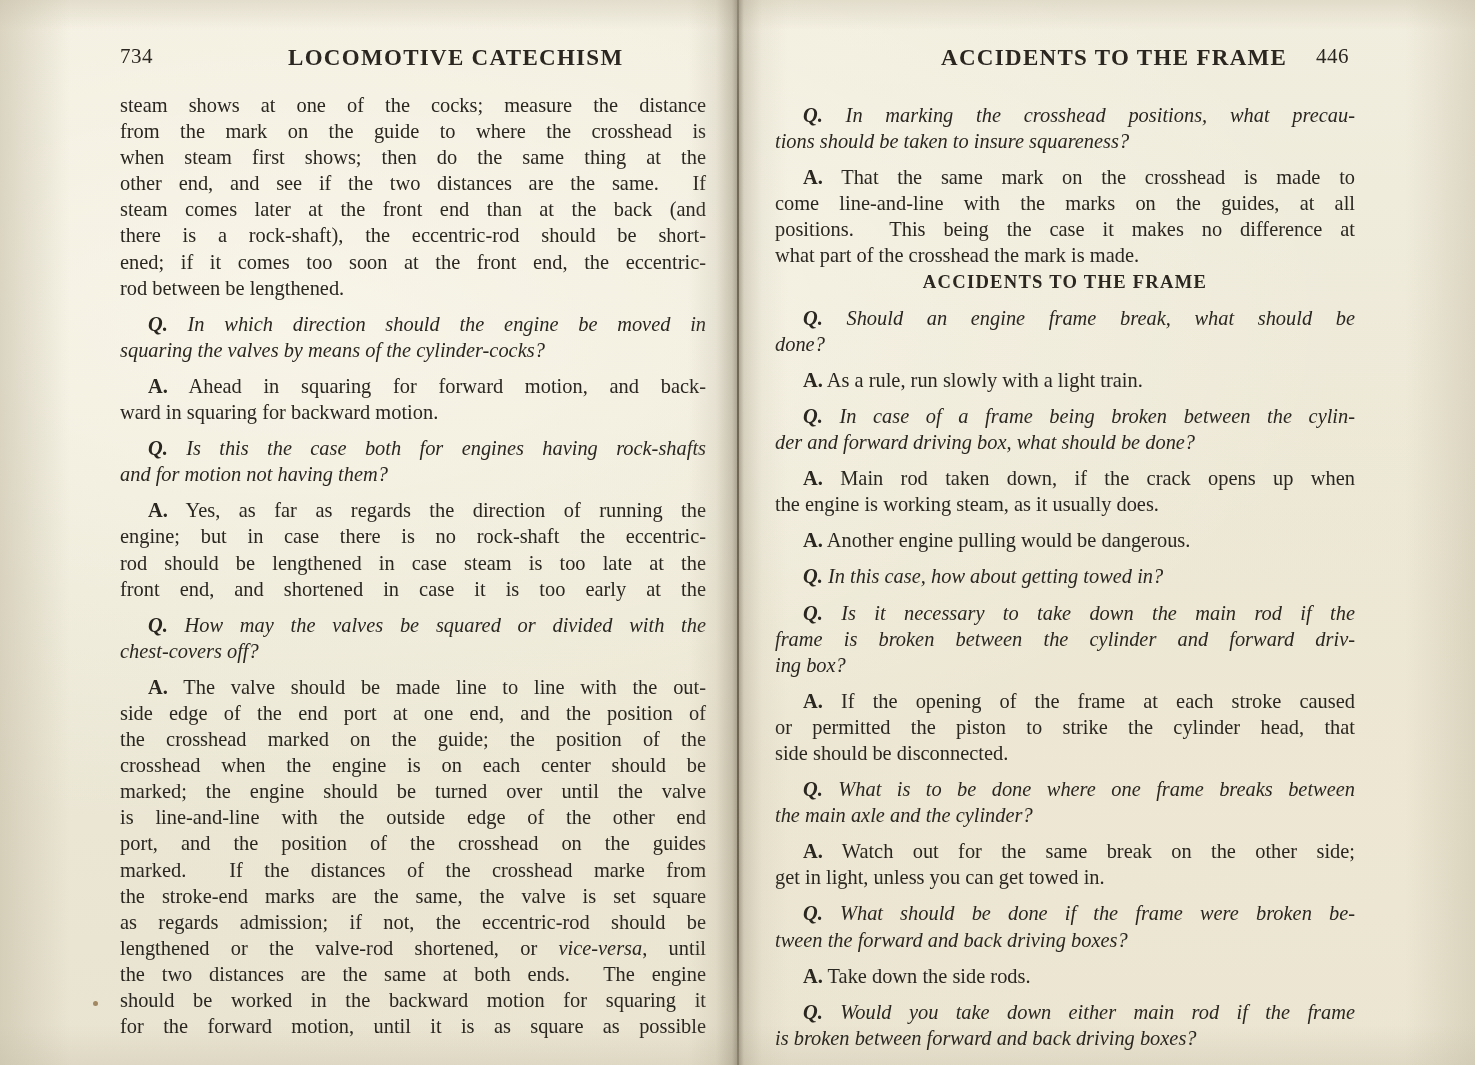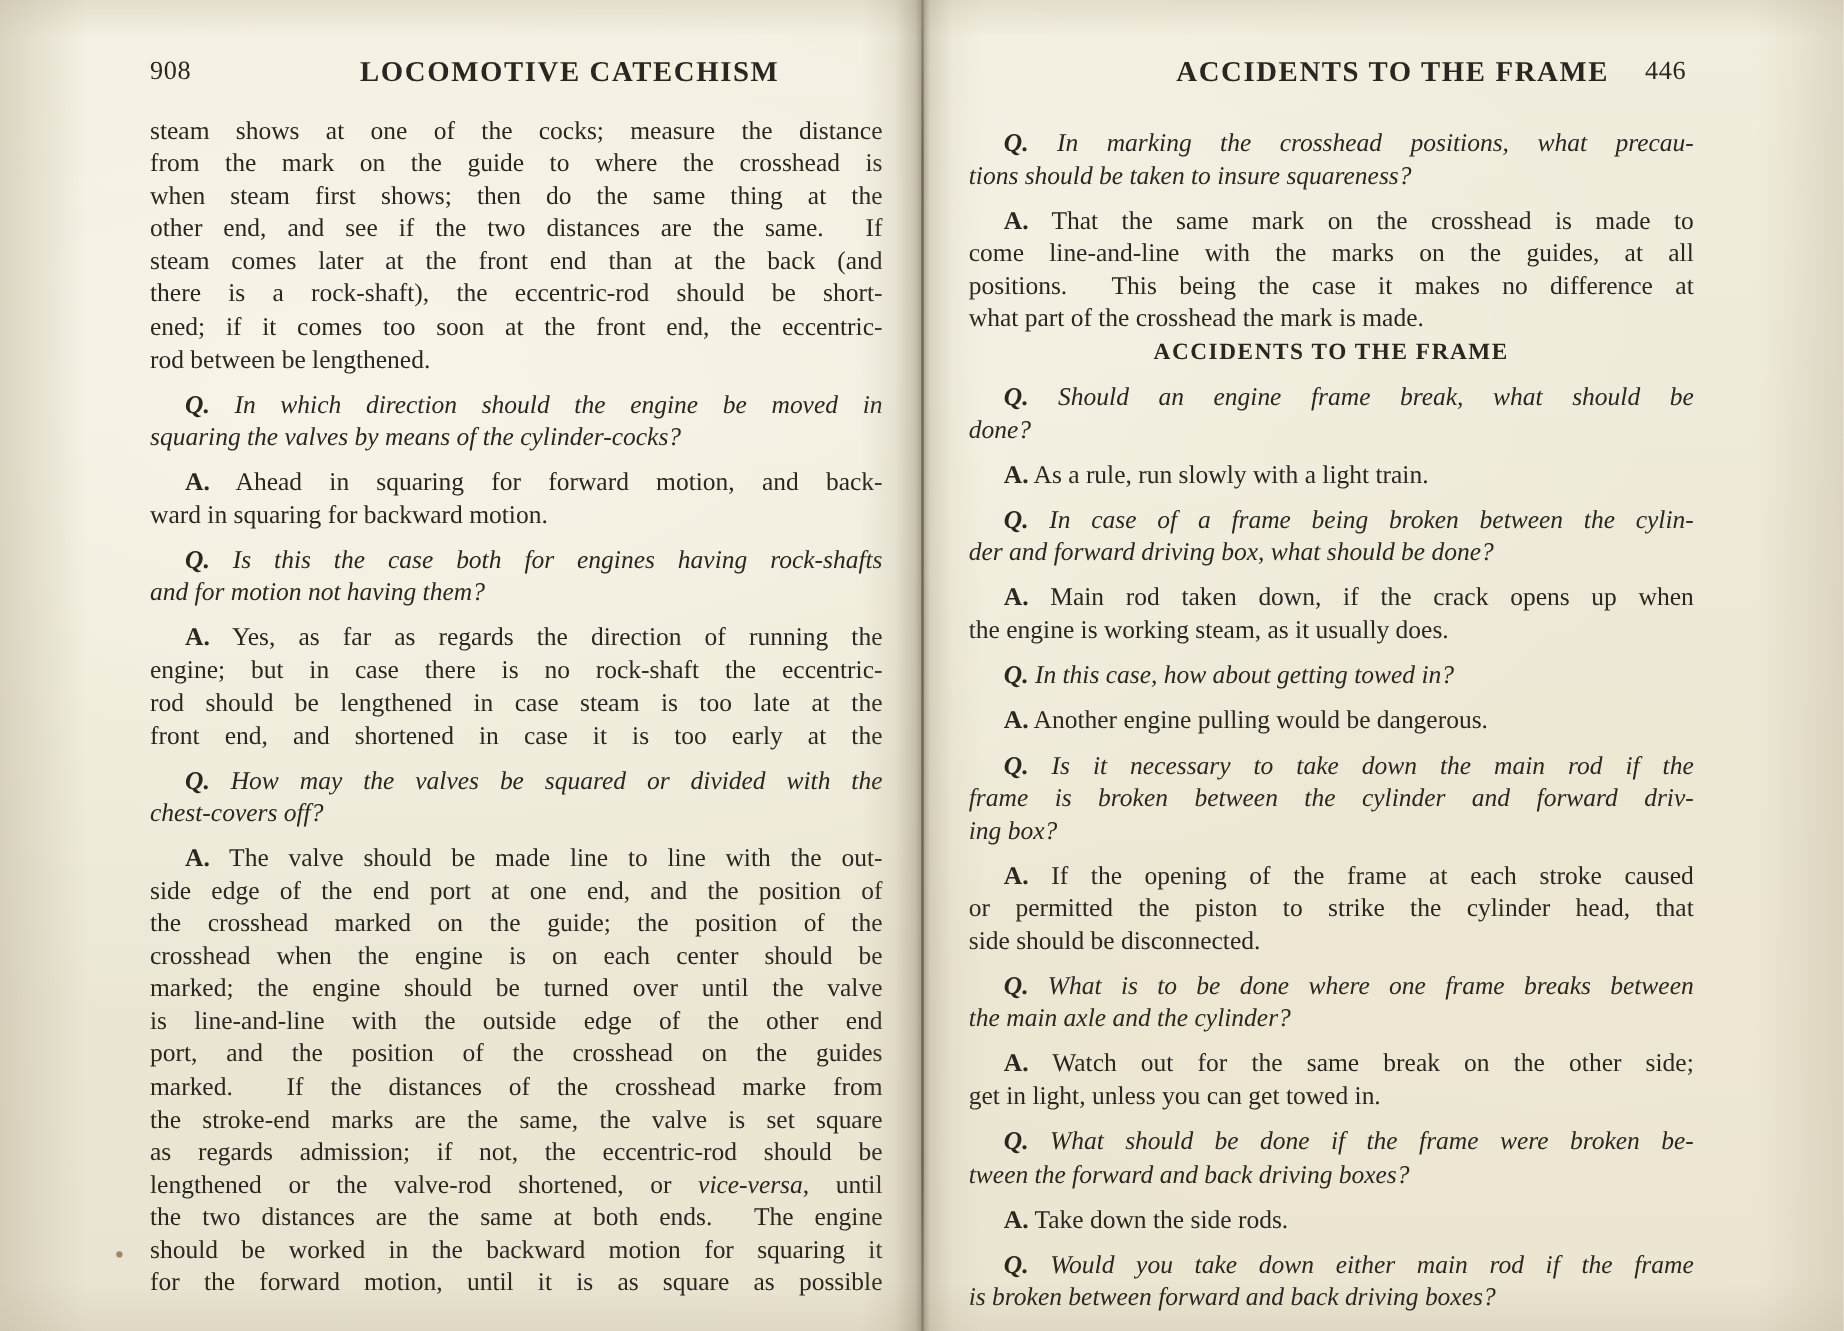--- a/index.html
+++ b/index.html
@@ -188,21 +188,21 @@
 
 <div id="spread">
   <div id="paper-tone"></div>
   <div id="edge-top"></div>
   <div id="edge-bottom"></div>
   <div id="edge-left"></div>
   <div id="edge-right"></div>
 
   <div class="page" id="page-left">
     <div class="running-head" id="head-left">
-      <span class="folio">908</span>
+      <span class="folio">734</span>
       <span class="title">LOCOMOTIVE CATECHISM</span>
     </div>
     <div class="column" id="col-left">
         <p class="para a">
           <span class="ln">steam shows at one of the cocks; measure the distance</span>
           <span class="ln">from the mark on the guide to where the crosshead is</span>
           <span class="ln">when steam first shows; then do the same thing at the</span>
           <span class="ln">other end, and see if the two distances are the same.  If</span>
           <span class="ln">steam comes later at the front end than at the back (and</span>
           <span class="ln">there is a rock-shaft), the eccentric-rod should be short-</span>
@@ -275,25 +275,25 @@
           <span class="ln last indent"><span class="amark">A.</span> As a rule, run slowly with a light train.</span>
         </p>
         <p class="para spaced q">
           <span class="ln indent"><span class="qmark">Q.</span> In case of a frame being broken between the cylin-</span>
           <span class="ln last">der and forward driving box, what should be done?</span>
         </p>
         <p class="para spaced a">
           <span class="ln indent"><span class="amark">A.</span> Main rod taken down, if the crack opens up when</span>
           <span class="ln last">the engine is working steam, as it usually does.</span>
         </p>
+        <p class="para spaced a">
+          <span class="ln last indent"><span class="amark">A.</span> Another engine pulling would be dangerous.</span>
+        </p>
         <p class="para spaced q">
           <span class="ln last indent"><span class="qmark">Q.</span> In this case, how about getting towed in?</span>
-        </p>
-        <p class="para spaced a">
-          <span class="ln last indent"><span class="amark">A.</span> Another engine pulling would be dangerous.</span>
         </p>
         <p class="para spaced q">
           <span class="ln indent"><span class="qmark">Q.</span> Is it necessary to take down the main rod if the</span>
           <span class="ln">frame is broken between the cylinder and forward driv-</span>
           <span class="ln last">ing box?</span>
         </p>
         <p class="para spaced a">
           <span class="ln indent"><span class="amark">A.</span> If the opening of the frame at each stroke caused</span>
           <span class="ln">or permitted the piston to strike the cylinder head, that</span>
           <span class="ln last">side should be disconnected.</span>

